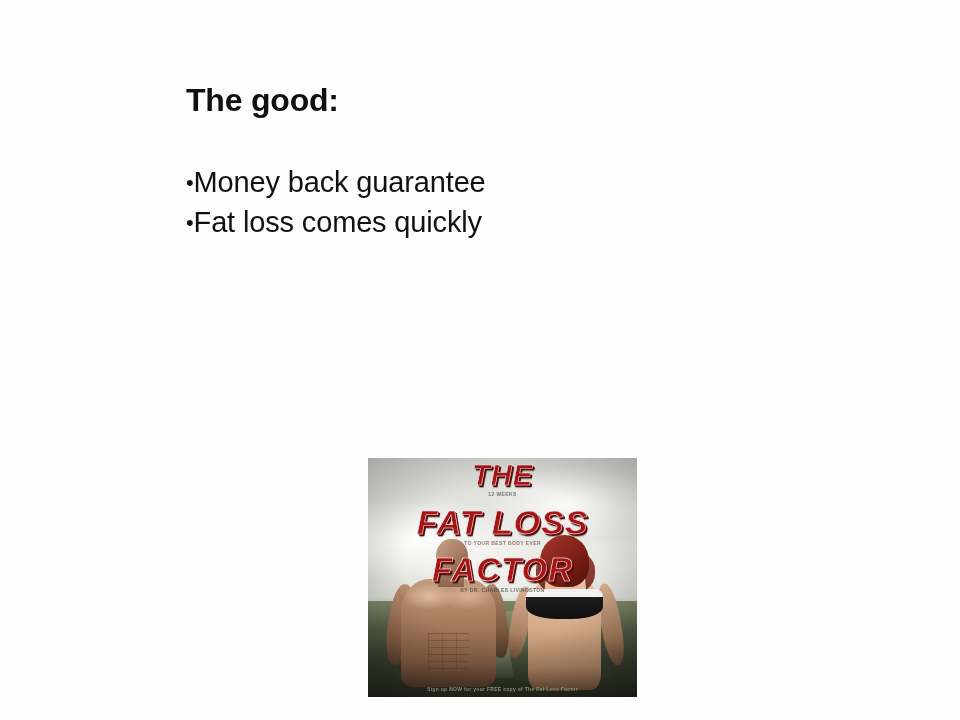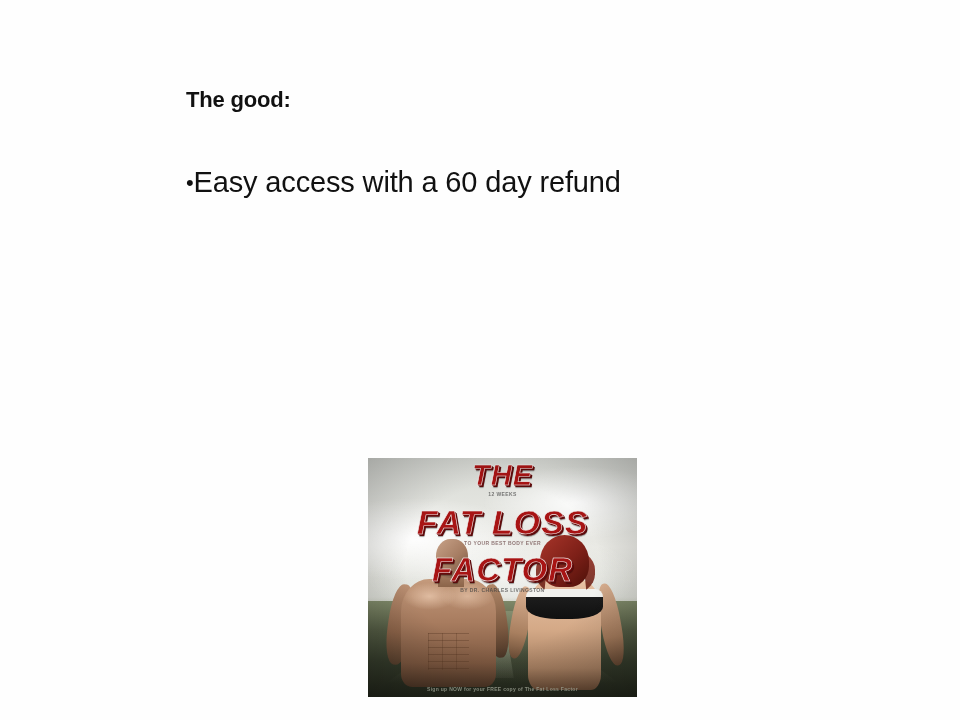--- a/index.html
+++ b/index.html
@@ -23,21 +23,21 @@
     width: 960px;
     height: 720px;
     background: #fefefe;
   }
 
   
   #slide-title {
     position: absolute;
     left: 186px;
     top: 83px;
-    font-size: 22px;
+    font-size: 32px;
     font-weight: bold;
     letter-spacing: -0.2px;
     line-height: 34px;
     color: #111111;
     white-space: nowrap;
   }
 
   
   #bullet-list {
     position: absolute;
@@ -328,21 +328,24 @@
 </style>
 </head>
 <body>
 
 <div id="slide">
 
   <div id="slide-title">The good:</div>
 
   <ul id="bullet-list">
     <li>
-      <span class="bullet-mark">•</span><span>Easy access with a 60 day refund</span>
+      <span class="bullet-mark">•</span><span>Money back guarantee</span>
+    </li>
+    <li>
+      <span class="bullet-mark">•</span><span>Fat loss comes quickly</span>
     </li>
   </ul>
 
   <div id="product-image">
     <div class="pi-sky"></div>
     <div class="pi-horizon"></div>
     <div class="pi-ground"></div>
     <div class="pi-road"></div>
     <div class="pi-roadline"></div>
 

